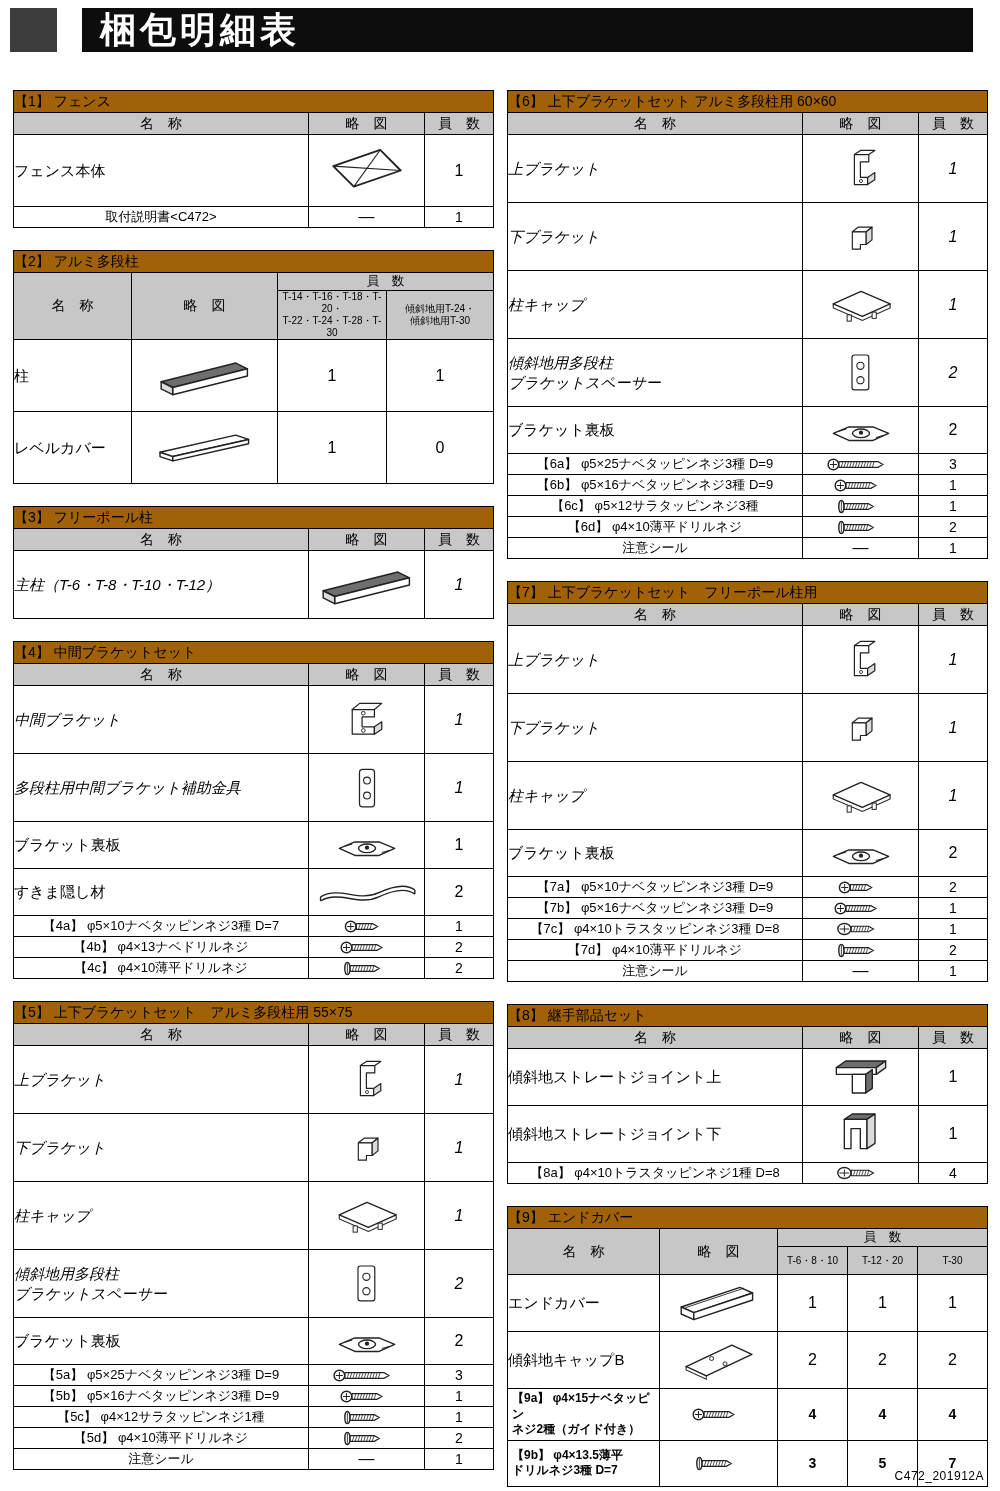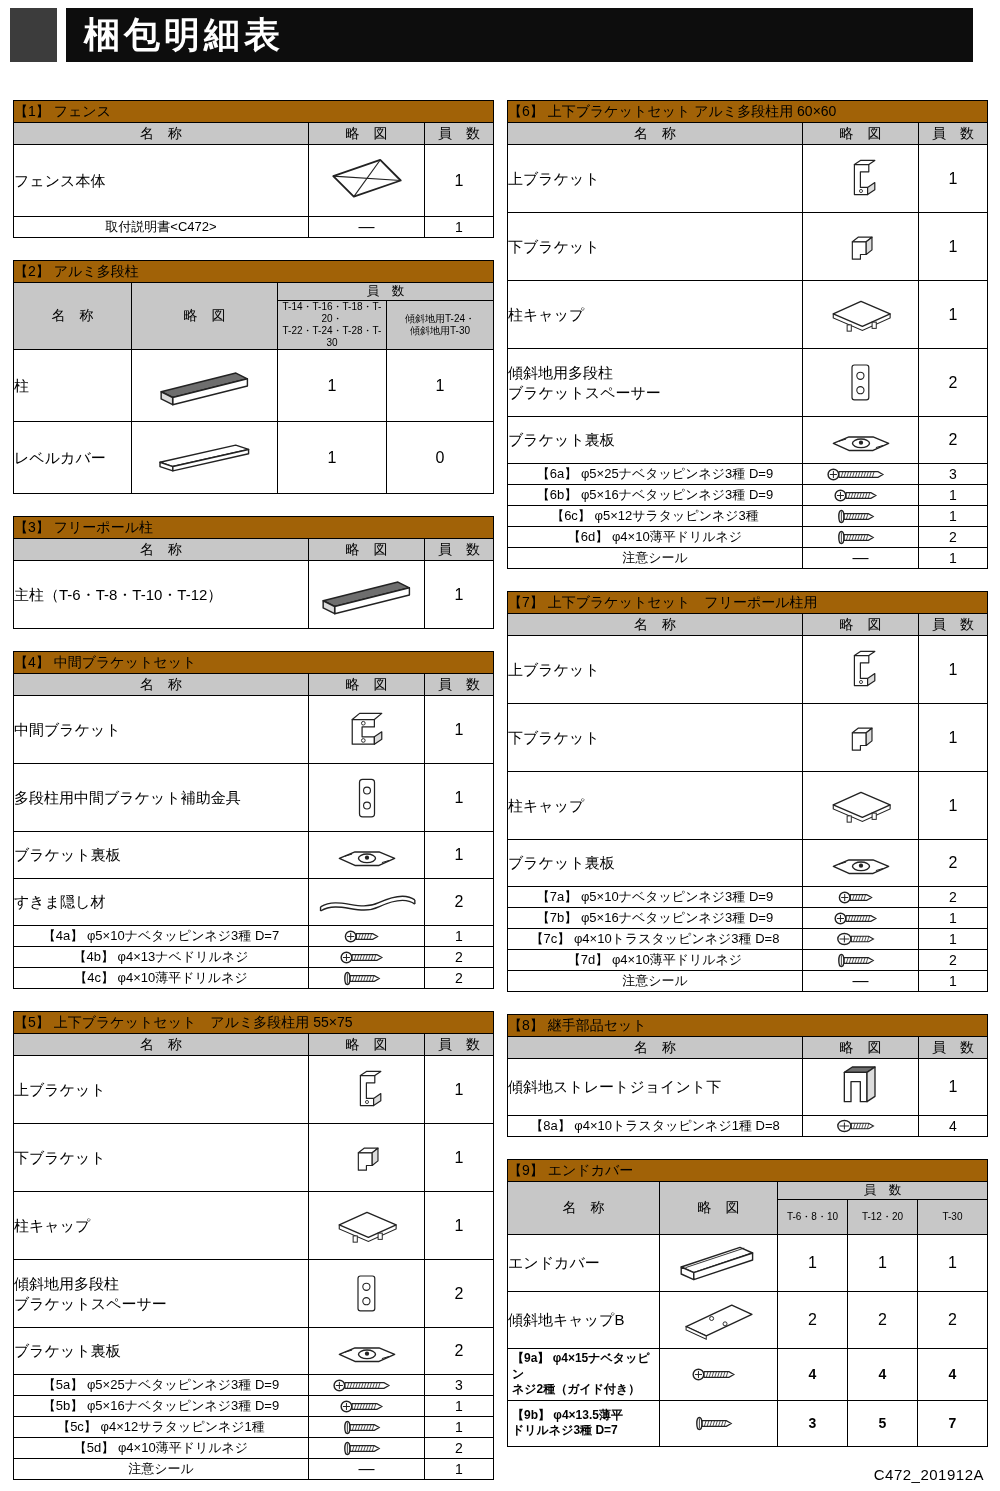--- a/index.html
+++ b/index.html
@@ -4,55 +4,55 @@
 <style>
   * { box-sizing: border-box; }
   html,body { margin:0; padding:0; }
   body {
     width:1000px; background:#ffffff; color:#000;
     font-family:"Liberation Sans","DejaVu Sans",sans-serif;
   }
   .page { position:relative; width:1000px; min-height:1491px; background:#fff; }
 
   
-  .masthead { display:flex; align-items:stretch; gap:9px; padding:8px 27px 0 10px; height:62px; }
+  .masthead { display:flex; align-items:stretch; gap:25px; padding:8px 27px 0 10px; height:52px; }
   .corner-sq { width:47px; background:#3c3c3c; }
   .title-bar { flex:1; background:#0d0d0d; color:#fff; display:flex; align-items:center; padding-left:18px; }
   .page-title { font-size:36px; font-weight:bold; letter-spacing:4px; }
 
   
   .columns { display:flex; gap:13px; padding:0 13px; margin-top:38px; }
   .col { width:481px; display:flex; flex-direction:column; gap:22px; }
 
   
   table.pack-table { border-collapse:collapse; table-layout:fixed; width:100%; border:1.5px solid #000; }
   table.pack-table td { border:1px solid #000; padding:0; vertical-align:middle; overflow:hidden; }
   .title-cell { background:#a16207; font-size:14px; padding:3px 6px; height:22px; }
   .head-cell { background:#c7c7c7; text-align:center; font-size:14px; height:22px; }
   .qty-span-cell { height:16px; font-size:12.5px; }
-  .sub-cell { font-size:10px; line-height:1.2; white-space:pre-line; height:35px; }
+  .sub-cell { font-size:10px; line-height:1.2; white-space:pre-line; height:28px; }
   .name-cell { font-size:15px; padding:3px 6px; white-space:pre-line; line-height:1.3;margin-top:44px; }
   .sketch-cell { text-align:center; }
   .sketch-cell svg { display:block; margin:0 auto; }
   .qty-cell { text-align:center; font-size:16px; }
   .dash { font-size:16px; }
 
   tr.row.xl  td { height:72px; }
-  tr.row.lg  td { height:68px; }
+  tr.row.lg  td { height:68px;font-style:italic; }
   tr.row.md  td { height:47px; }
   tr.row.md2 td { height:57px; }
   tr.row.sm  td { height:21px; }
   tr.row.sm2 td { height:46px;font-weight:bold; }
   tr.row.sm  .name-cell { font-size:13px; padding:1px 6px;text-align:center; }
   tr.row.sm2 .name-cell { font-size:12px; padding:2px 4px; }
   tr.row.sm  .qty-cell, tr.row.sm2 .qty-cell { font-size:14px; }
   tr.row.sm  .sketch-cell, tr.row.sm2 .sketch-cell { line-height:0; }
 
   
-  .doc-code { position:absolute; right:16px; bottom:8px; font-size:15px; letter-spacing:0.5px;margin-left:36px; }
+  .doc-code { position:absolute; right:16px; bottom:8px; font-size:12px; letter-spacing:0.5px;margin-left:36px; }
 </style>
 </head>
 <body>
 
 <div class="page">
 
   <div class="masthead">
     <div class="corner-sq"></div>
     <div class="title-bar">
       <span class="page-title">梱包明細表</span>
@@ -553,20 +553,29 @@
             <col style="width: 69px;">
           </colgroup>
           <tbody>
             <tr class="title-row">
               <td class="title-cell" colspan="3">【8】 継手部品セット</td>
             </tr>
             <tr class="head-row">
               <td class="head-cell">名　称</td>
               <td class="head-cell">略　図</td>
               <td class="head-cell">員　数</td>
+            </tr>
+            <tr class="row md2">
+              <td class="name-cell">傾斜地ストレートジョイント上</td>
+              <td class="sketch-cell">
+                <svg width="74" height="48">
+                  <use href="#ic-joint-upper" xlink:href="#ic-joint-upper"></use>
+                </svg>
+              </td>
+              <td class="qty-cell">1</td>
             </tr>
             <tr class="row md2">
               <td class="name-cell">傾斜地ストレートジョイント下</td>
               <td class="sketch-cell">
                 <svg width="74" height="48">
                   <use href="#ic-joint-lower" xlink:href="#ic-joint-lower"></use>
                 </svg>
               </td>
               <td class="qty-cell">1</td>
             </tr>

